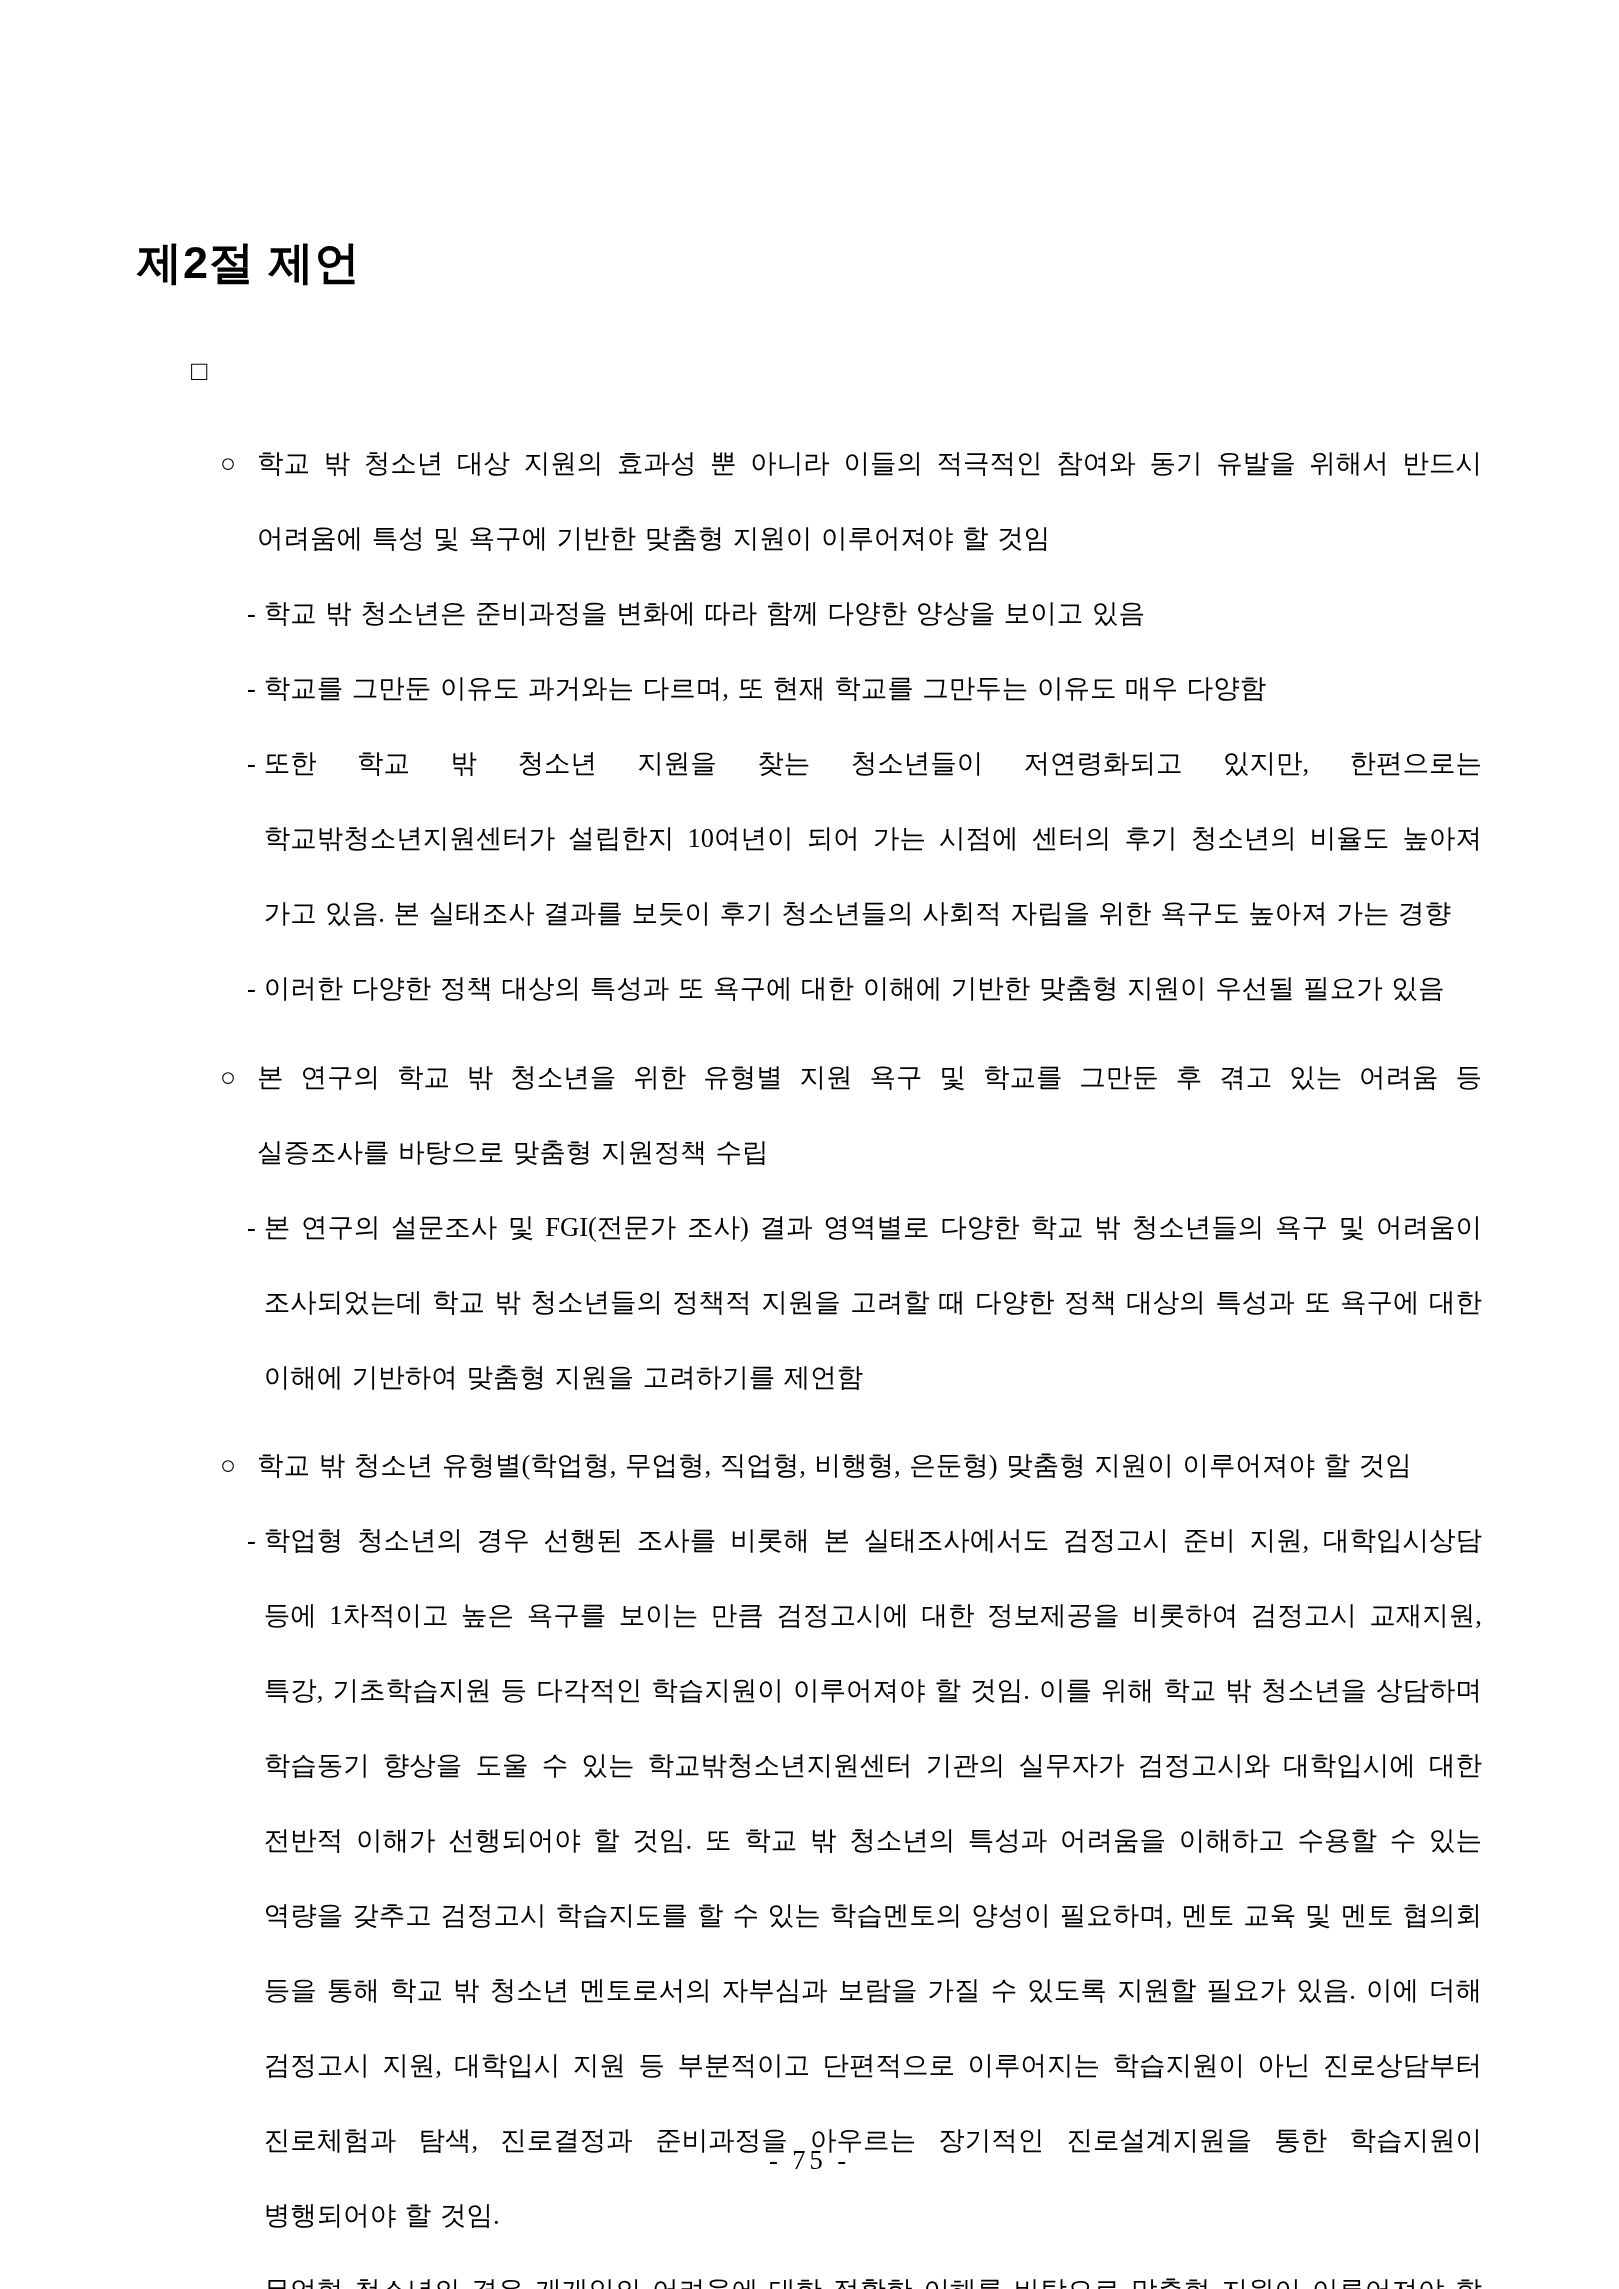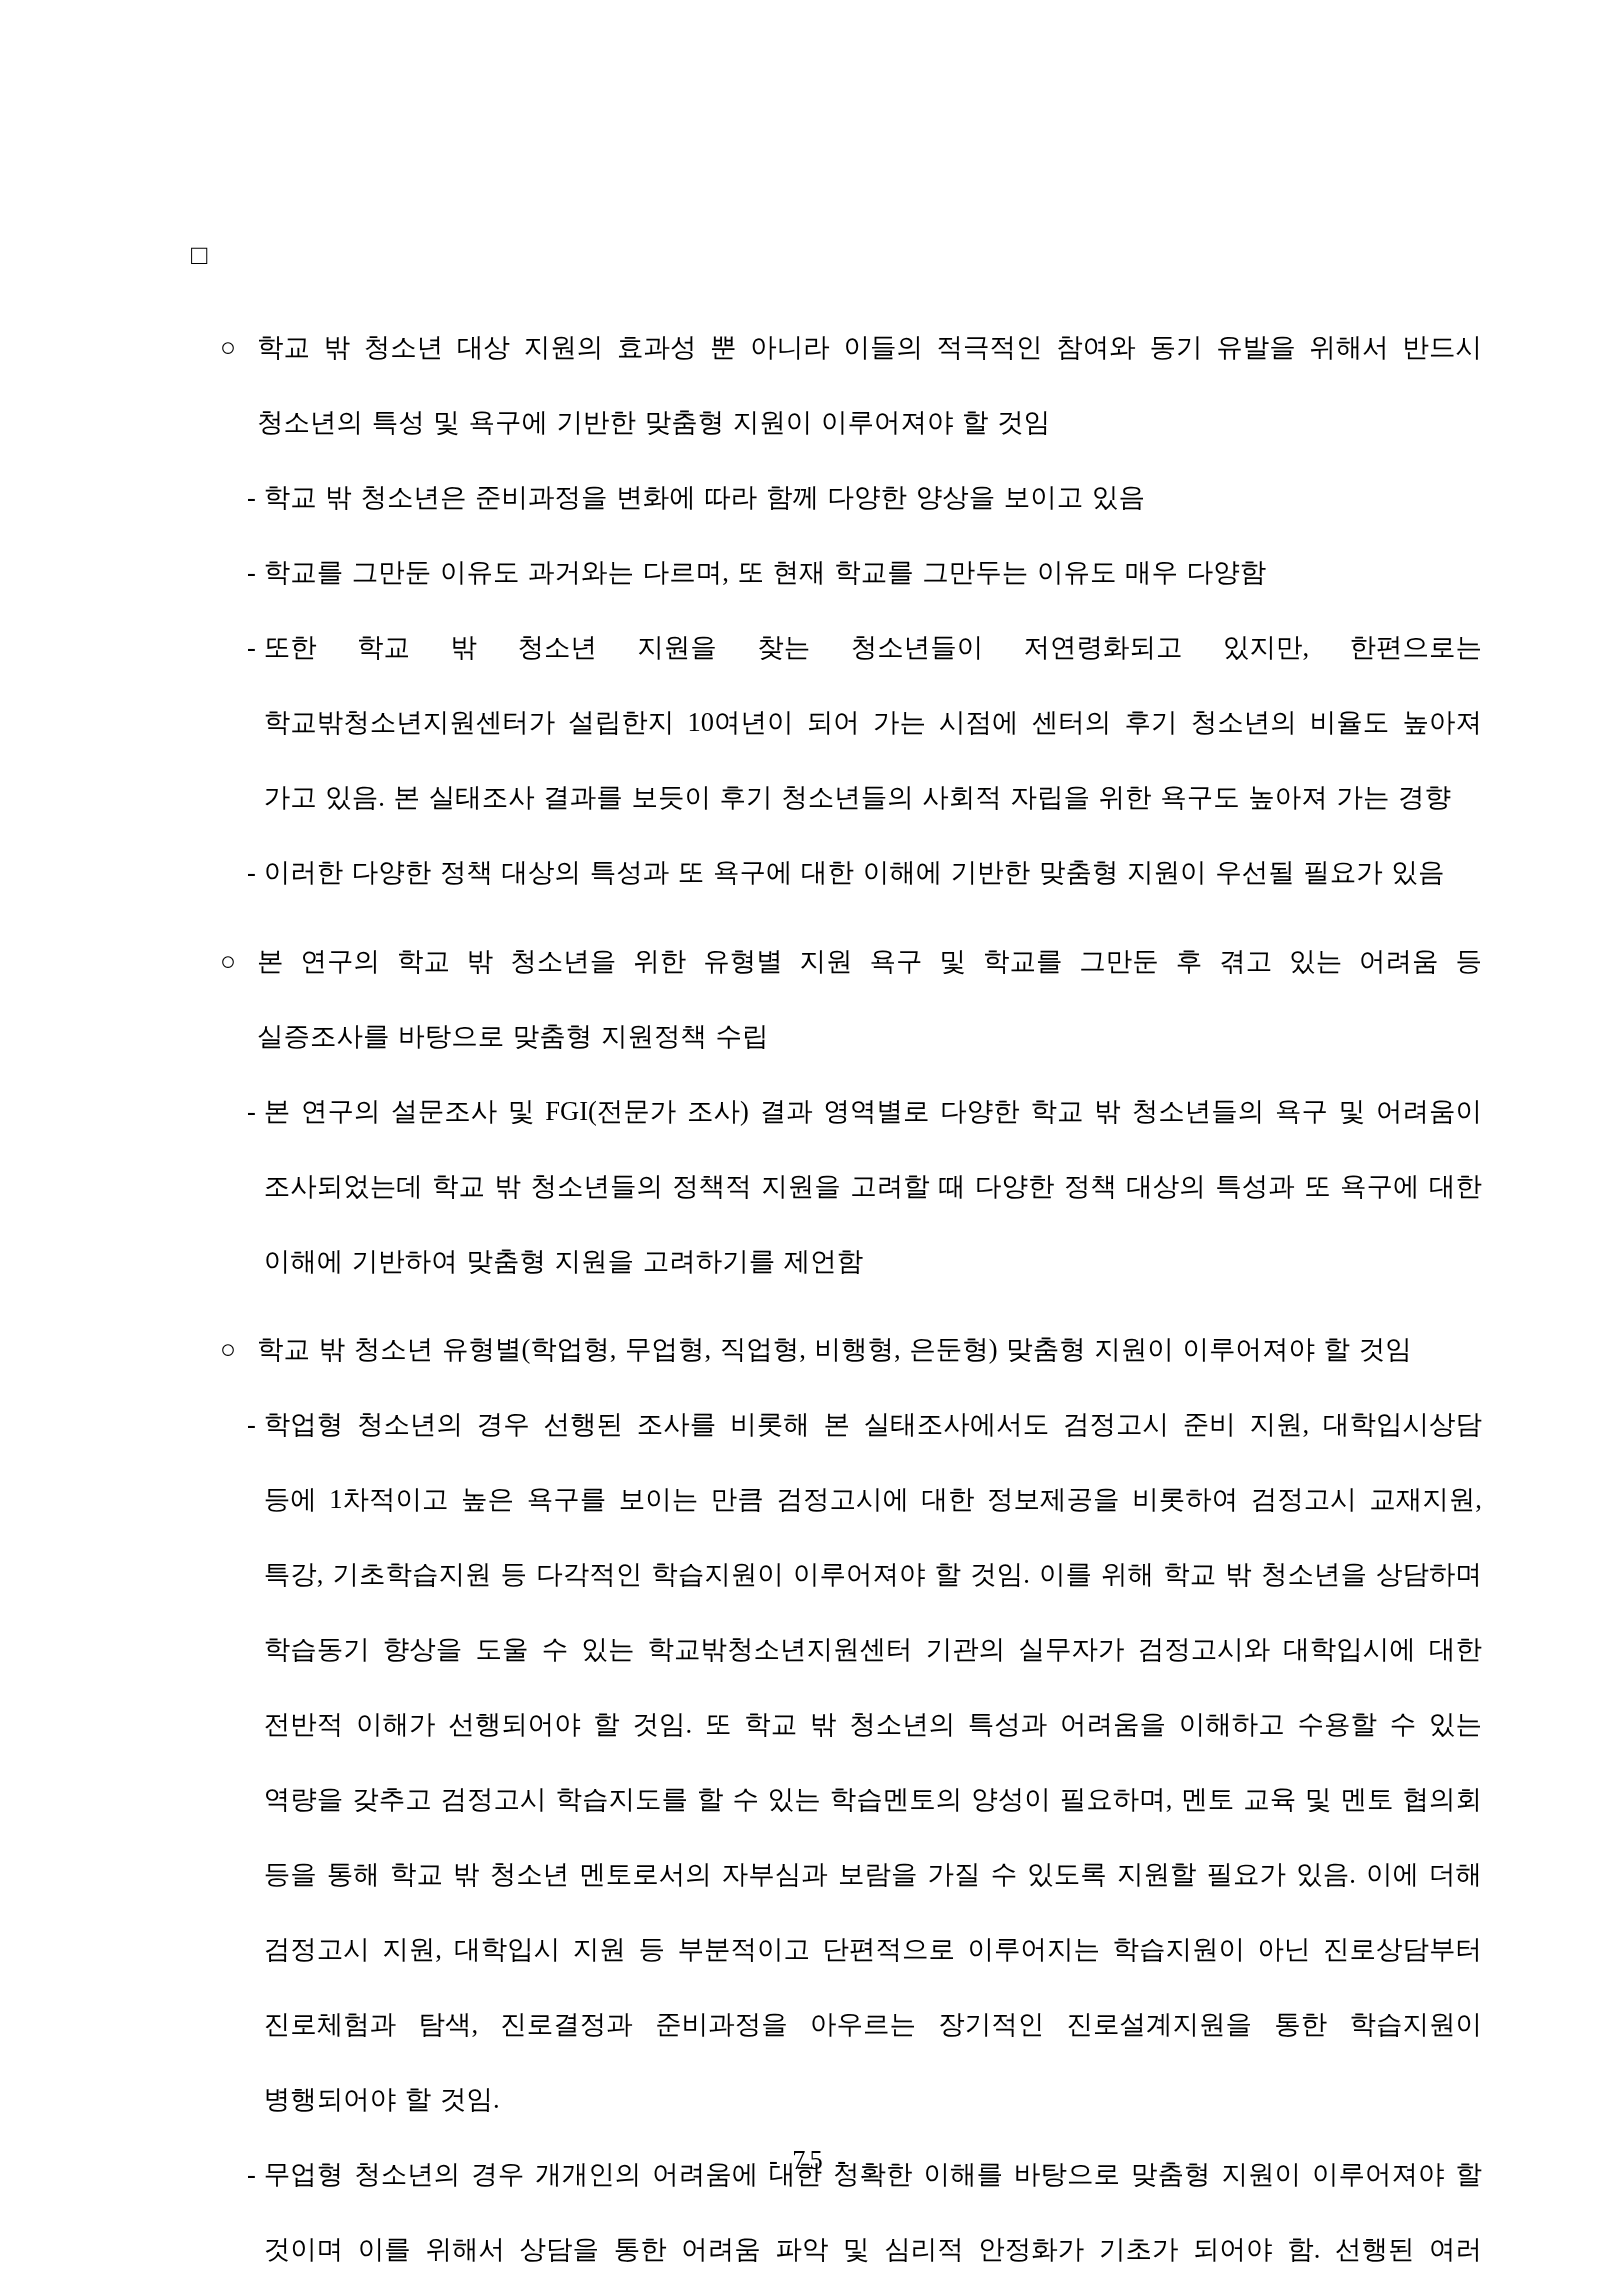--- a/index.html
+++ b/index.html
@@ -66,28 +66,29 @@
     text-align: center;
     font-size: 26.5px;
     letter-spacing: 3.9px;
   }
 </style>
 </head>
 <body>
 
 <div class="page">
 
+  <h1 class="doc-title">제2절 제언</h1>
 
   <div class="section-heading">
     <span class="sq-marker">□</span>
   </div>
 
   <div class="li li-circle">
     <span class="marker">○</span>
-    <span class="li-text">학교 밖 청소년 대상 지원의 효과성 뿐 아니라 이들의 적극적인 참여와 동기 유발을 위해서 반드시 청소년의 특성 및 욕구에 기반한 맞춤형 지원이 이루어져야 할 것임</span>
+    <span class="li-text">학교 밖 청소년 대상 지원의 효과성 뿐 아니라 이들의 적극적인 참여와 동기 유발을 위해서 반드시 어려움에 특성 및 욕구에 기반한 맞춤형 지원이 이루어져야 할 것임</span>
   </div>
   <div class="li li-dash">
     <span class="marker">-</span>
     <span class="li-text">학교 밖 청소년은 준비과정을 변화에 따라 함께 다양한 양상을 보이고 있음</span>
   </div>
   <div class="li li-dash">
     <span class="marker">-</span>
     <span class="li-text">학교를 그만둔 이유도 과거와는 다르며, 또 현재 학교를 그만두는 이유도 매우 다양함</span>
   </div>
   <div class="li li-dash">

